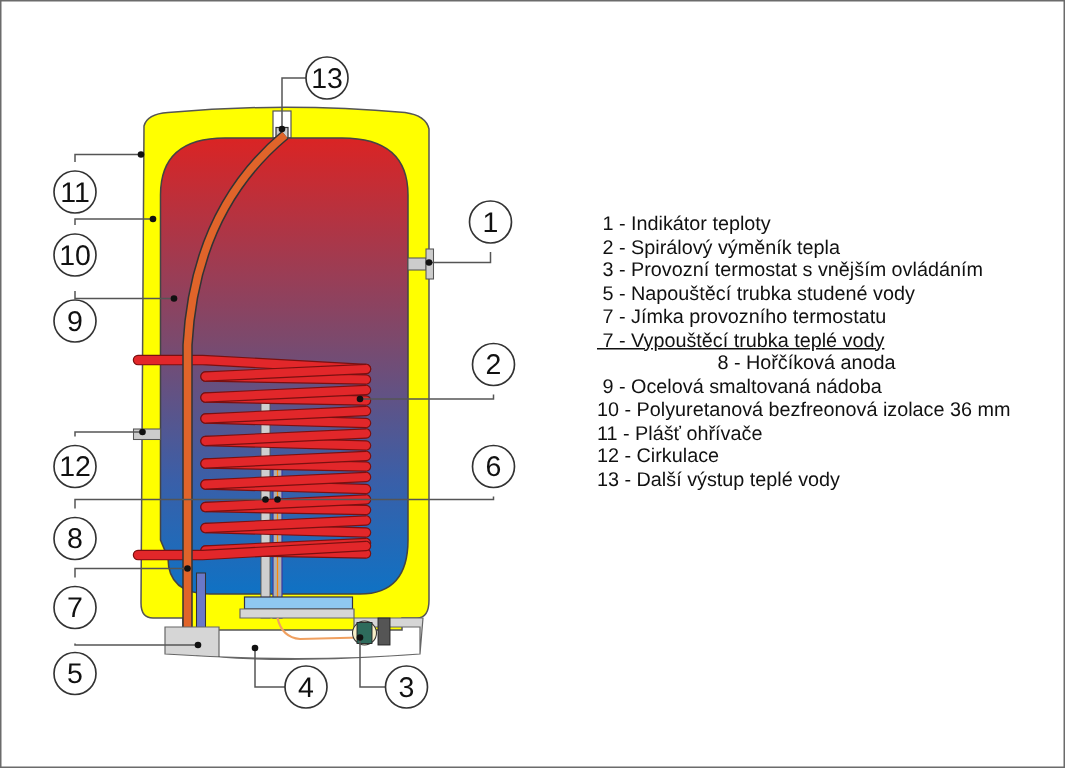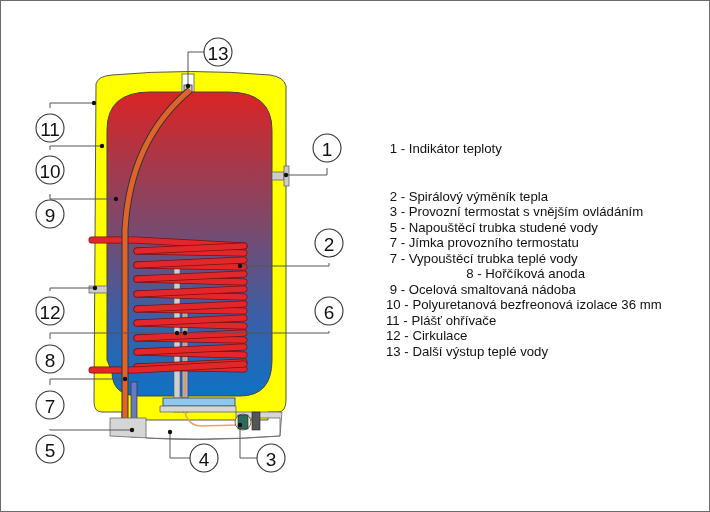--- a/index.html
+++ b/index.html
@@ -2,21 +2,21 @@
 <html><head>
 <meta charset="utf-8">
 <style>
   html, body { margin:0; padding:0; }
   body { width:710px; height:512px; background:#ffffff; position:relative; overflow:hidden;
          font-family:"Liberation Sans", sans-serif; }
   .frame { position:absolute; left:0; top:0; width:708px; height:510px; border:1px solid #6b6b6b;
            border-right:2px solid #6b6b6b; border-bottom:2px solid #6b6b6b; box-sizing:content-box; }
   svg.diagram { position:absolute; left:0; top:0; }
   .callout-num { font-family:"Liberation Sans", sans-serif; font-size:19px; fill:#111; text-anchor:middle; dominant-baseline:central; }
-  .legend { position:absolute; left:386px; top:141px; font-size:13.2px; color:#111; line-height:15.5px; }
+  .legend { position:absolute; left:398px; top:141px; font-size:13.2px; color:#111; line-height:15.5px; }
   .legend div { white-space:nowrap; }
 </style>
 </head>
 <body>
 
 <div class="frame"></div>
 
 <svg class="diagram" width="710" height="512" viewBox="0 0 710 512">
   <defs>
     <linearGradient id="tankGrad" x1="0" y1="0" x2="0" y2="1">
@@ -178,24 +178,24 @@
         <polyline points="204,52 188,52 188,86" fill="none" stroke="#555" stroke-width="1"></polyline>
         <circle cx="188" cy="86" r="2.2" fill="#111"></circle>
         <circle cx="218" cy="52" r="14" fill="#fff" stroke="#333" stroke-width="1.1"></circle>
         <text x="218" y="53" class="callout-num">13</text>
       </g>
     </g>
 </svg>
 
 <div class="legend">
   <div style="white-space: pre;"> 1 - Indikátor teploty</div>
-  <div style="white-space: pre; margin-top: 32px;"> 2 - Spirálový výměník tepla</div>
+  <div style="white-space: pre;"> 2 - Spirálový výměník tepla</div>
   <div style="white-space: pre;"> 3 - Provozní termostat s vnějším ovládáním</div>
   <div style="white-space: pre;"> 5 - Napouštěcí trubka studené vody</div>
   <div style="white-space: pre;"> 7 - Jímka provozního termostatu</div>
-  <div style="white-space: pre;"> 7 - Vypouštěcí trubka teplé vody</div>
+  <div style="white-space: pre; text-decoration: underline;"> 7 - Vypouštěcí trubka teplé vody</div>
   <div style="white-space: pre; text-align: center;"> 8 - Hořčíková anoda</div>
   <div style="white-space: pre;"> 9 - Ocelová smaltovaná nádoba</div>
   <div style="white-space: pre;">10 - Polyuretanová bezfreonová izolace 36 mm</div>
   <div style="white-space: pre;">11 - Plášť ohřívače</div>
   <div style="white-space: pre;">12 - Cirkulace</div>
   <div style="white-space: pre;">13 - Další výstup teplé vody</div>
 </div>
 
 </body></html>

